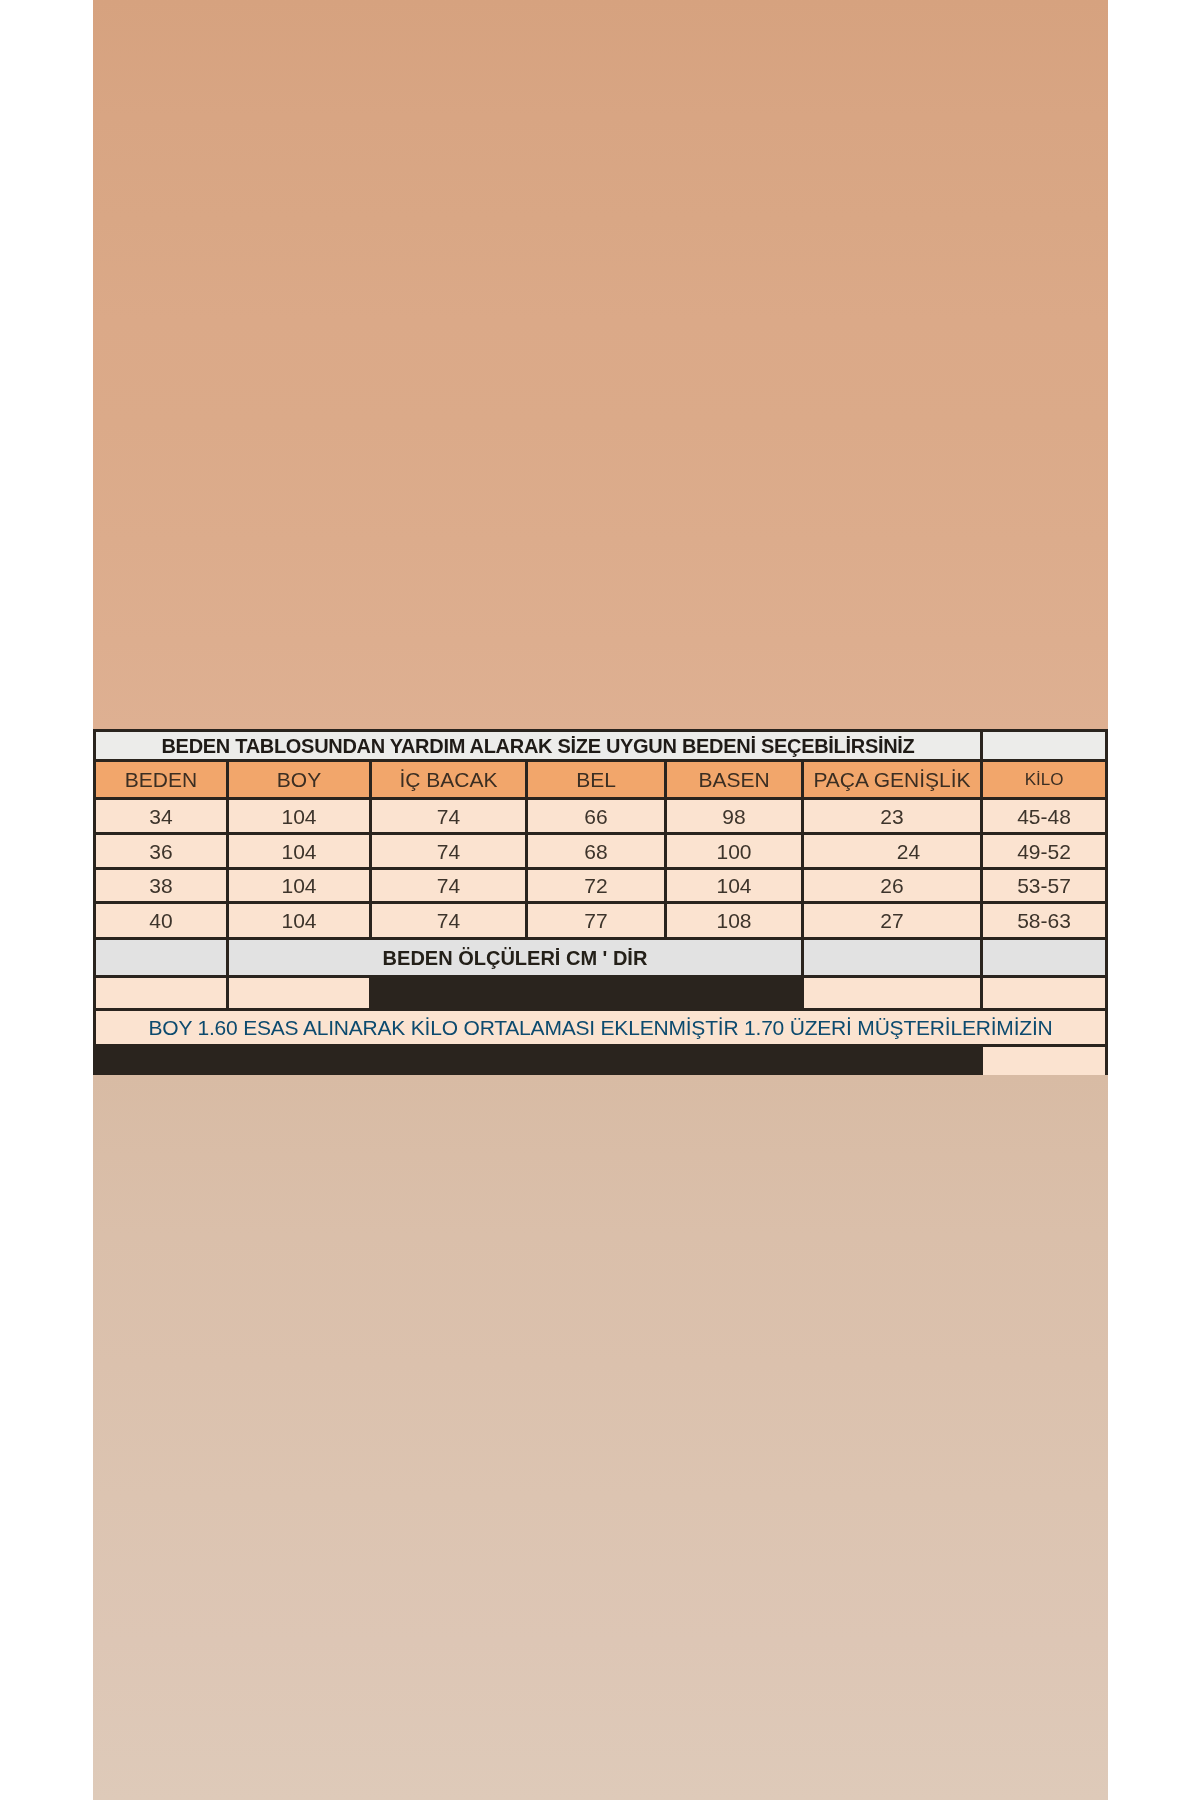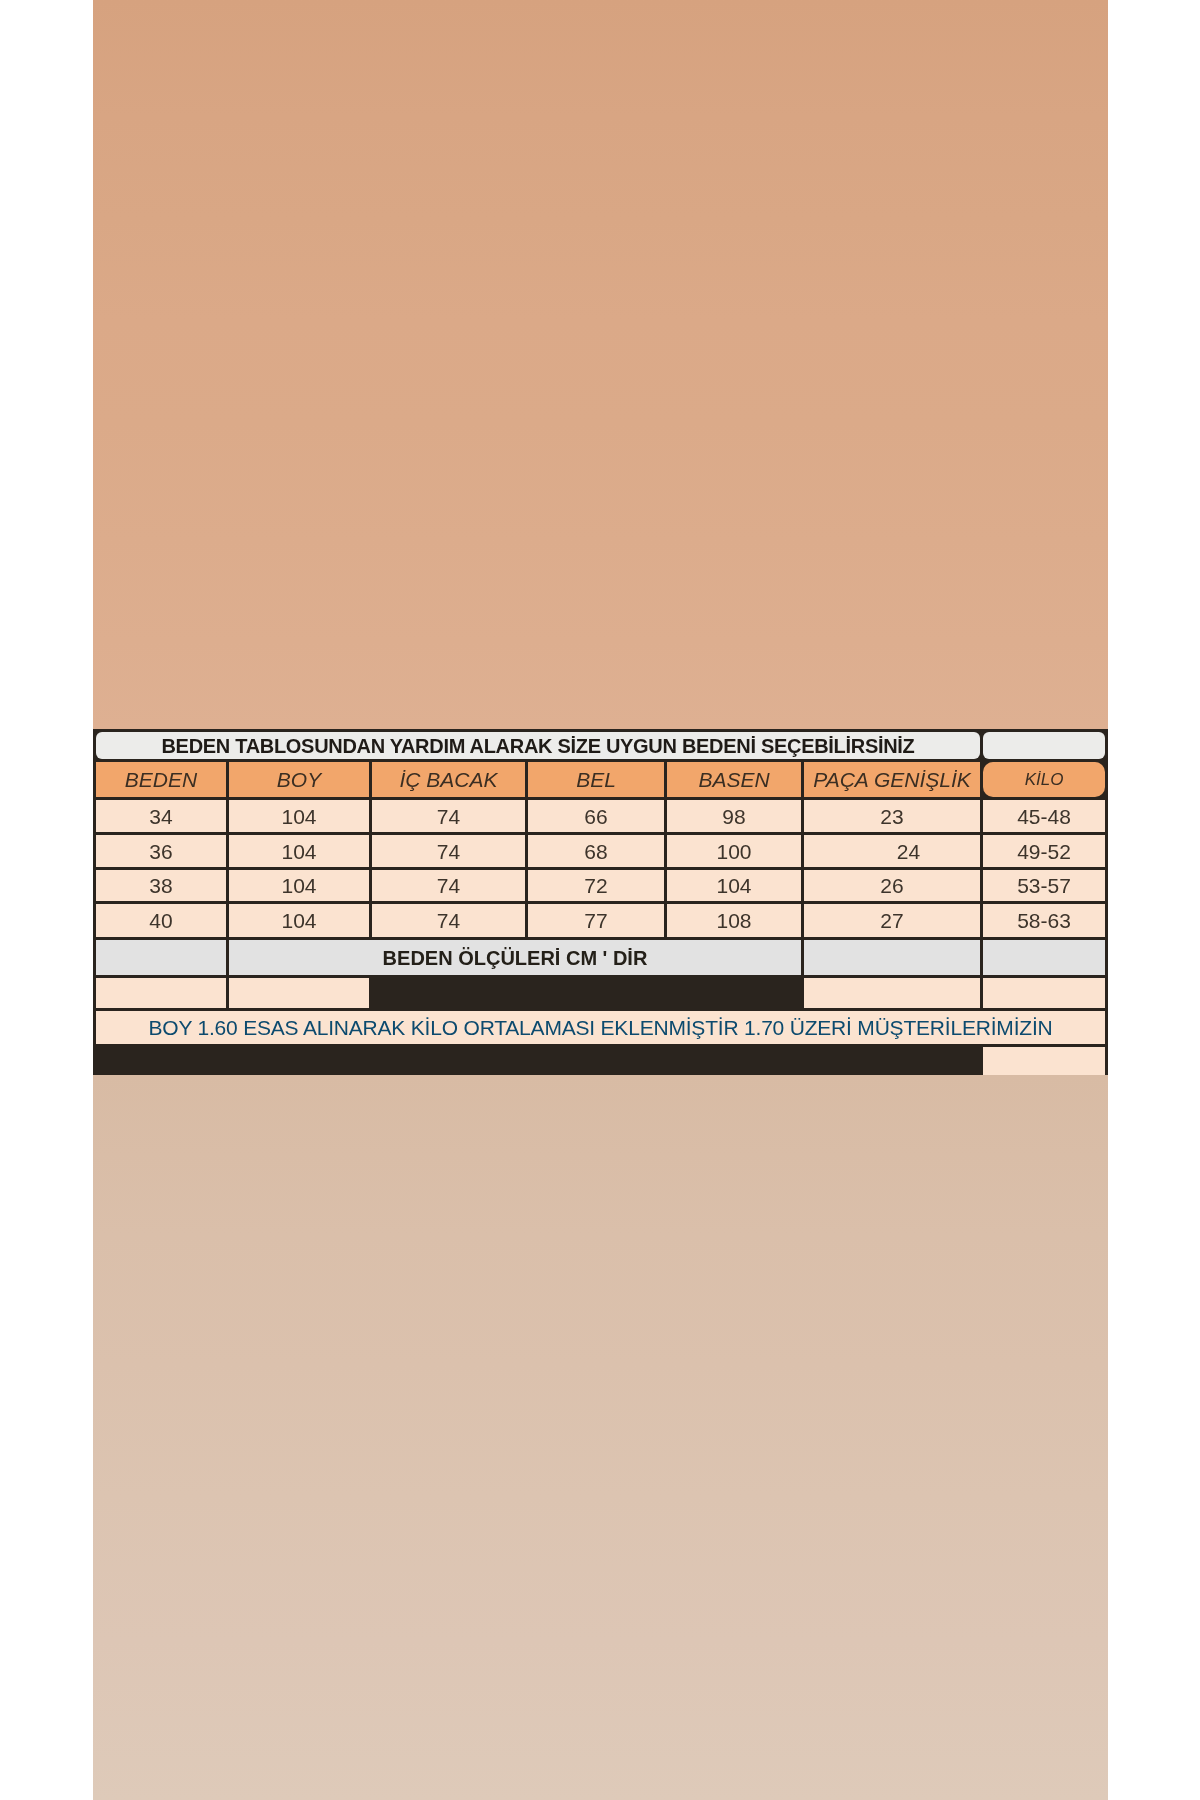--- a/index.html
+++ b/index.html
@@ -25,26 +25,26 @@
     grid-template-columns:130px 140px 153px 136px 134px 176px 1fr;
     grid-template-rows:27px 35px 32px 32px 31px 33px 35px 30px 33px 1fr;
     gap:3px;
   }
   .c{
     display:flex;align-items:center;justify-content:center;
     overflow:hidden;white-space:nowrap;
     color:#3d342b;font-size:21px;line-height:1;
   }
   .gray{background:#e2e2e2;}
-  .titlebg{background:#ececea;border-radius:6px;}
+  .titlebg{background:#ececea;}
   .orange{background:#f2a66b;}
   .peach{background:#fbe3d0;}
   .title-cell{font-weight:bold;font-size:20px;color:#1f1b17;letter-spacing:-0.3px;}
-  .hdr{color:#3b2e22;font-size:21px;font-style:italic;}
-  .hdr-small{font-size:17px;border-radius:10px;}
+  .hdr{color:#3b2e22;font-size:21px;}
+  .hdr-small{font-size:17px;}
   .note-bold{font-weight:bold;font-size:20px;color:#242019;}
   .note{font-size:20px;color:#352d25;}
   .footer-note{font-size:21px;color:#0c4a6e;letter-spacing:-0.2px;}
 </style>
 </head>
 <body>
 
 <div id="screen">
 
   <div class="photo photo-top"></div>

